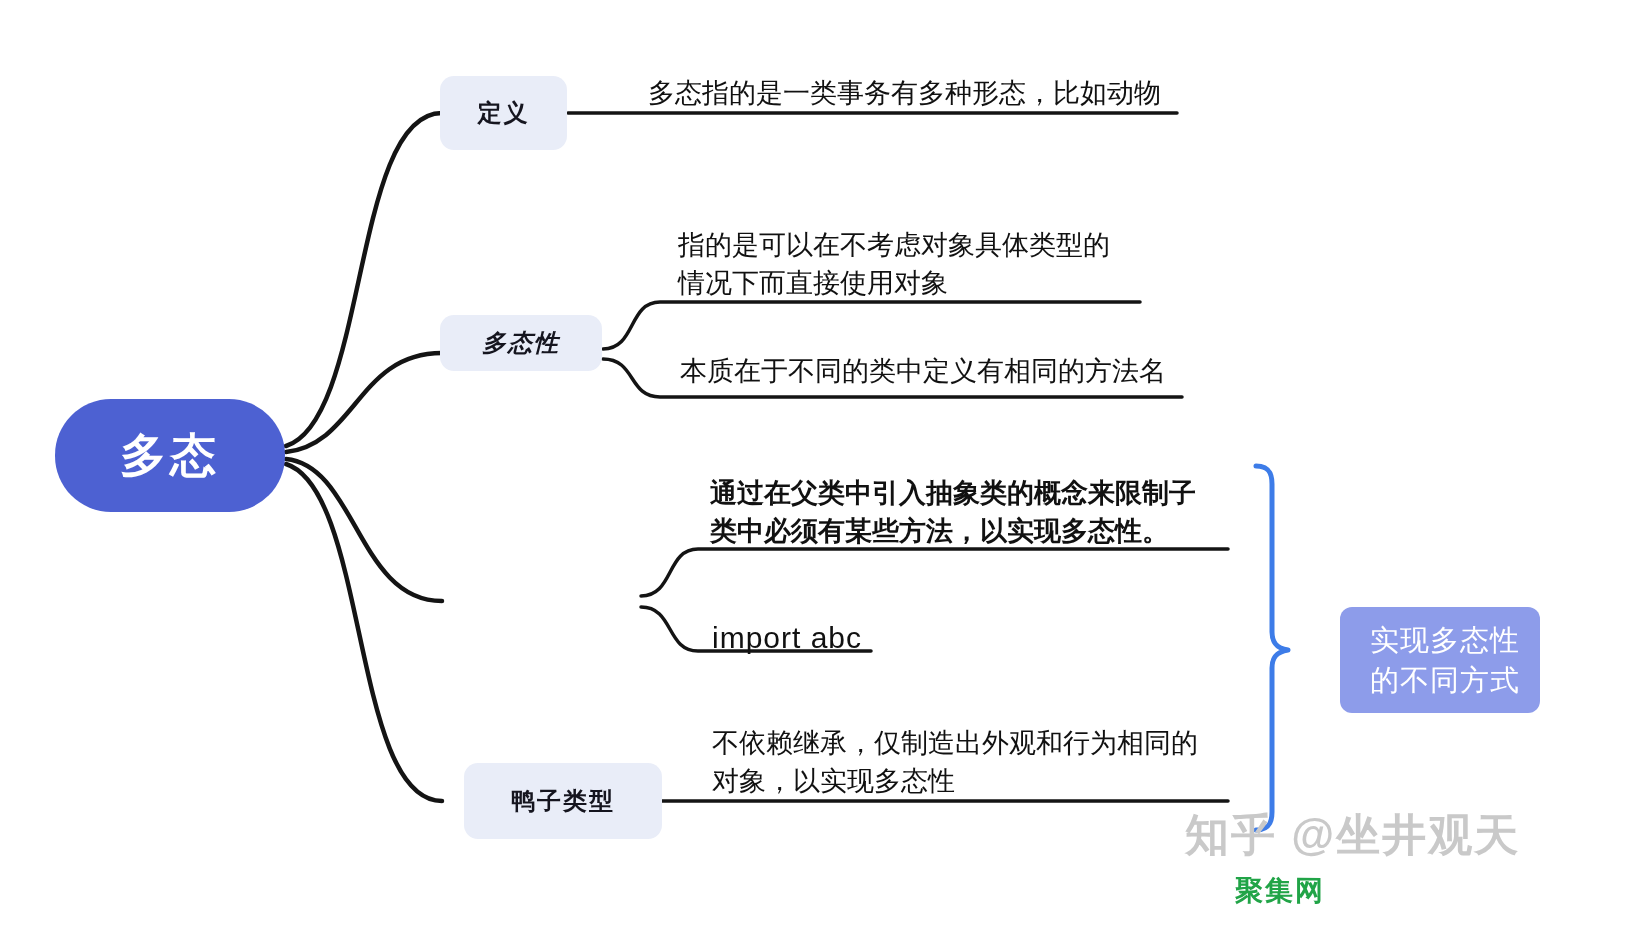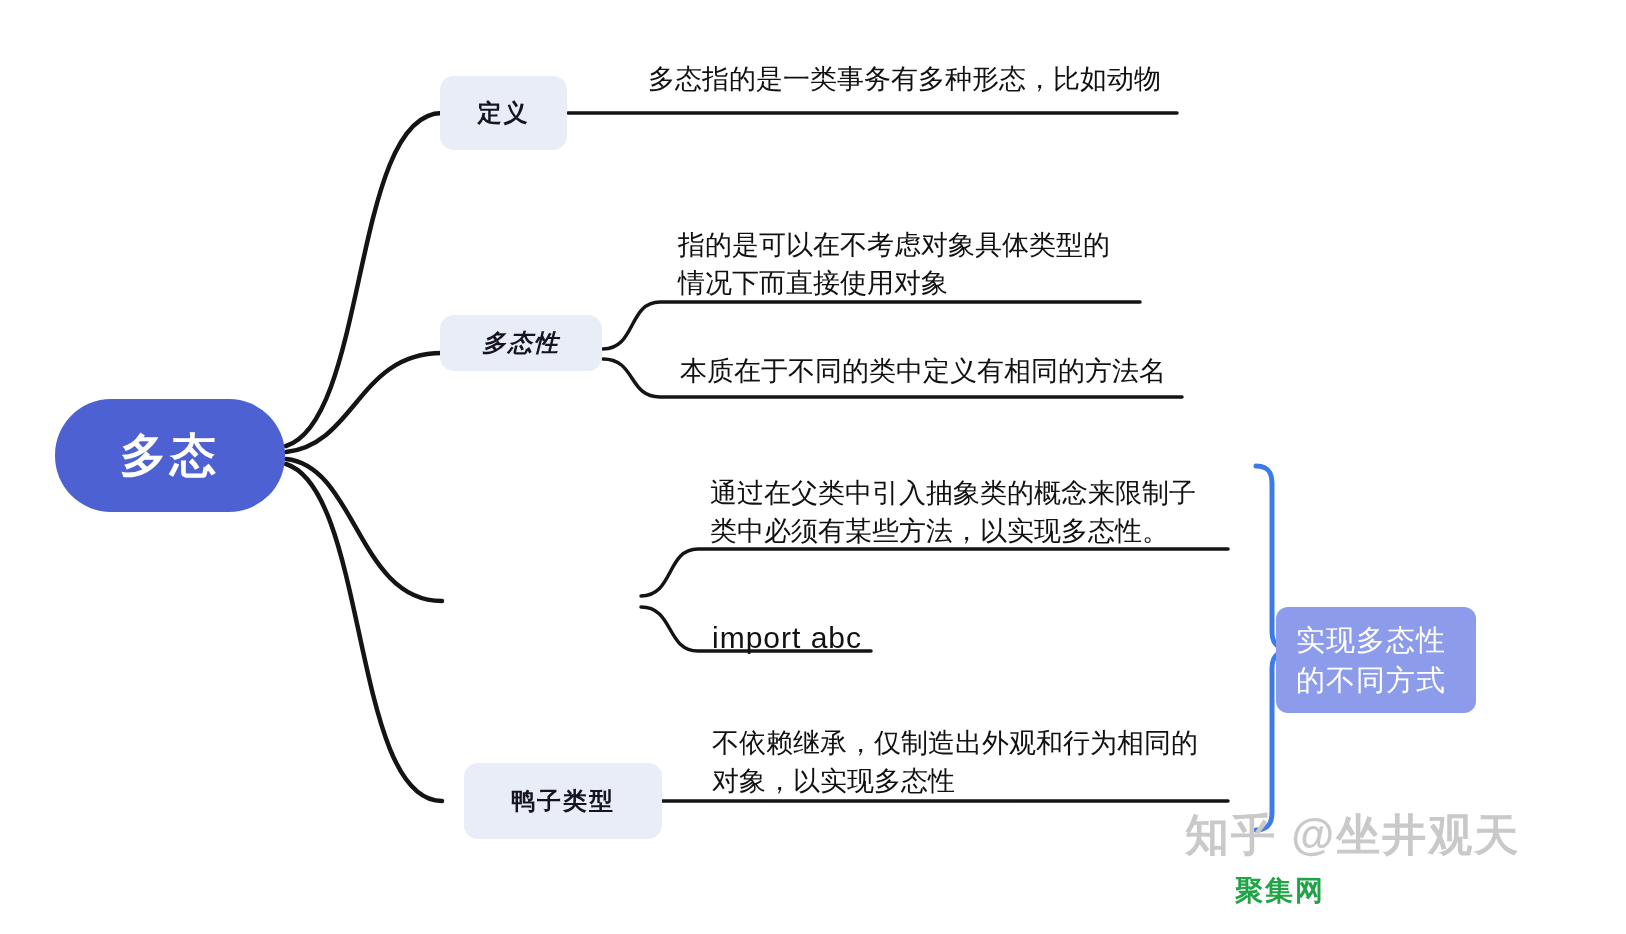--- a/index.html
+++ b/index.html
@@ -32,24 +32,25 @@
   }
   .node-definition{left:440px;top:76px;width:127px;height:74px;}
   .node-polymorphism{left:440px;top:315px;width:162px;height:56px;font-style:italic;}
   .node-abstract{left:440px;top:563px;width:200px;height:76px;}
   .node-duck{left:464px;top:763px;width:198px;height:76px;}
   .leaf{
     position:absolute;font-size:27px;color:#111;line-height:38px;white-space:nowrap;
   }
   .leaf-code{font-size:30px;letter-spacing:1px;}
   .annotation{
-    position:absolute;left:1276px;top:607px;width:200px;
+    position:absolute;left:1340px;top:607px;width:200px;
     background:var(--annotation-bg);border-radius:12px;color:#ffffff;
     padding:13px 20px;font-size:29px;line-height:40px;font-weight:500;
     letter-spacing:1px;
+    text-align:right;
   }
   .watermark{
     position:absolute;left:1185px;top:806px;color:var(--watermark);
     font-size:44px;font-weight:bold;letter-spacing:2px;white-space:nowrap;
   }
   .footer-brand{
     position:absolute;left:1235px;top:872px;color:var(--footer-green);
     font-size:28px;font-weight:bold;letter-spacing:2px;white-space:nowrap;
   }
 </style>
@@ -74,34 +75,34 @@
 
     <path class="brace-line" d="M 1256 466 C 1268 466, 1272 472, 1272 484 L 1272 632 C 1272 642, 1276 648, 1288 650 C 1276 652, 1272 658, 1272 668 L 1272 812 C 1272 824, 1268 830, 1256 830"></path>
   </svg>
 
   <div class="root-node">多态</div>
 
   <div class="node node-definition">定义</div>
   <div class="node node-polymorphism">多态性</div>
   <div class="node node-duck">鸭子类型</div>
 
-  <div class="leaf" style="left:648px;top:60px;">
+  <div class="leaf" style="left:648px;top:74px;">
     <div>多态指的是一类事务有多种形态，比如动物</div>
   </div>
 
   <div class="leaf" style="left:678px;top:226px;">
     <div>指的是可以在不考虑对象具体类型的</div>
     <div>情况下而直接使用对象</div>
   </div>
 
   <div class="leaf" style="left:680px;top:352px;">
     <div>本质在于不同的类中定义有相同的方法名</div>
   </div>
 
-  <div class="leaf" style="left:710px;top:474px;">
+  <div class="leaf" style="left:710px;top:474px;font-weight:bold;">
     <div>通过在父类中引入抽象类的概念来限制子</div>
     <div>类中必须有某些方法，以实现多态性。</div>
   </div>
 
   <div class="leaf leaf-code" style="left:712px;top:600px;margin-top:19px;">
     <div>import abc</div>
   </div>
 
   <div class="leaf" style="left:712px;top:724px;">
     <div>不依赖继承，仅制造出外观和行为相同的</div>

